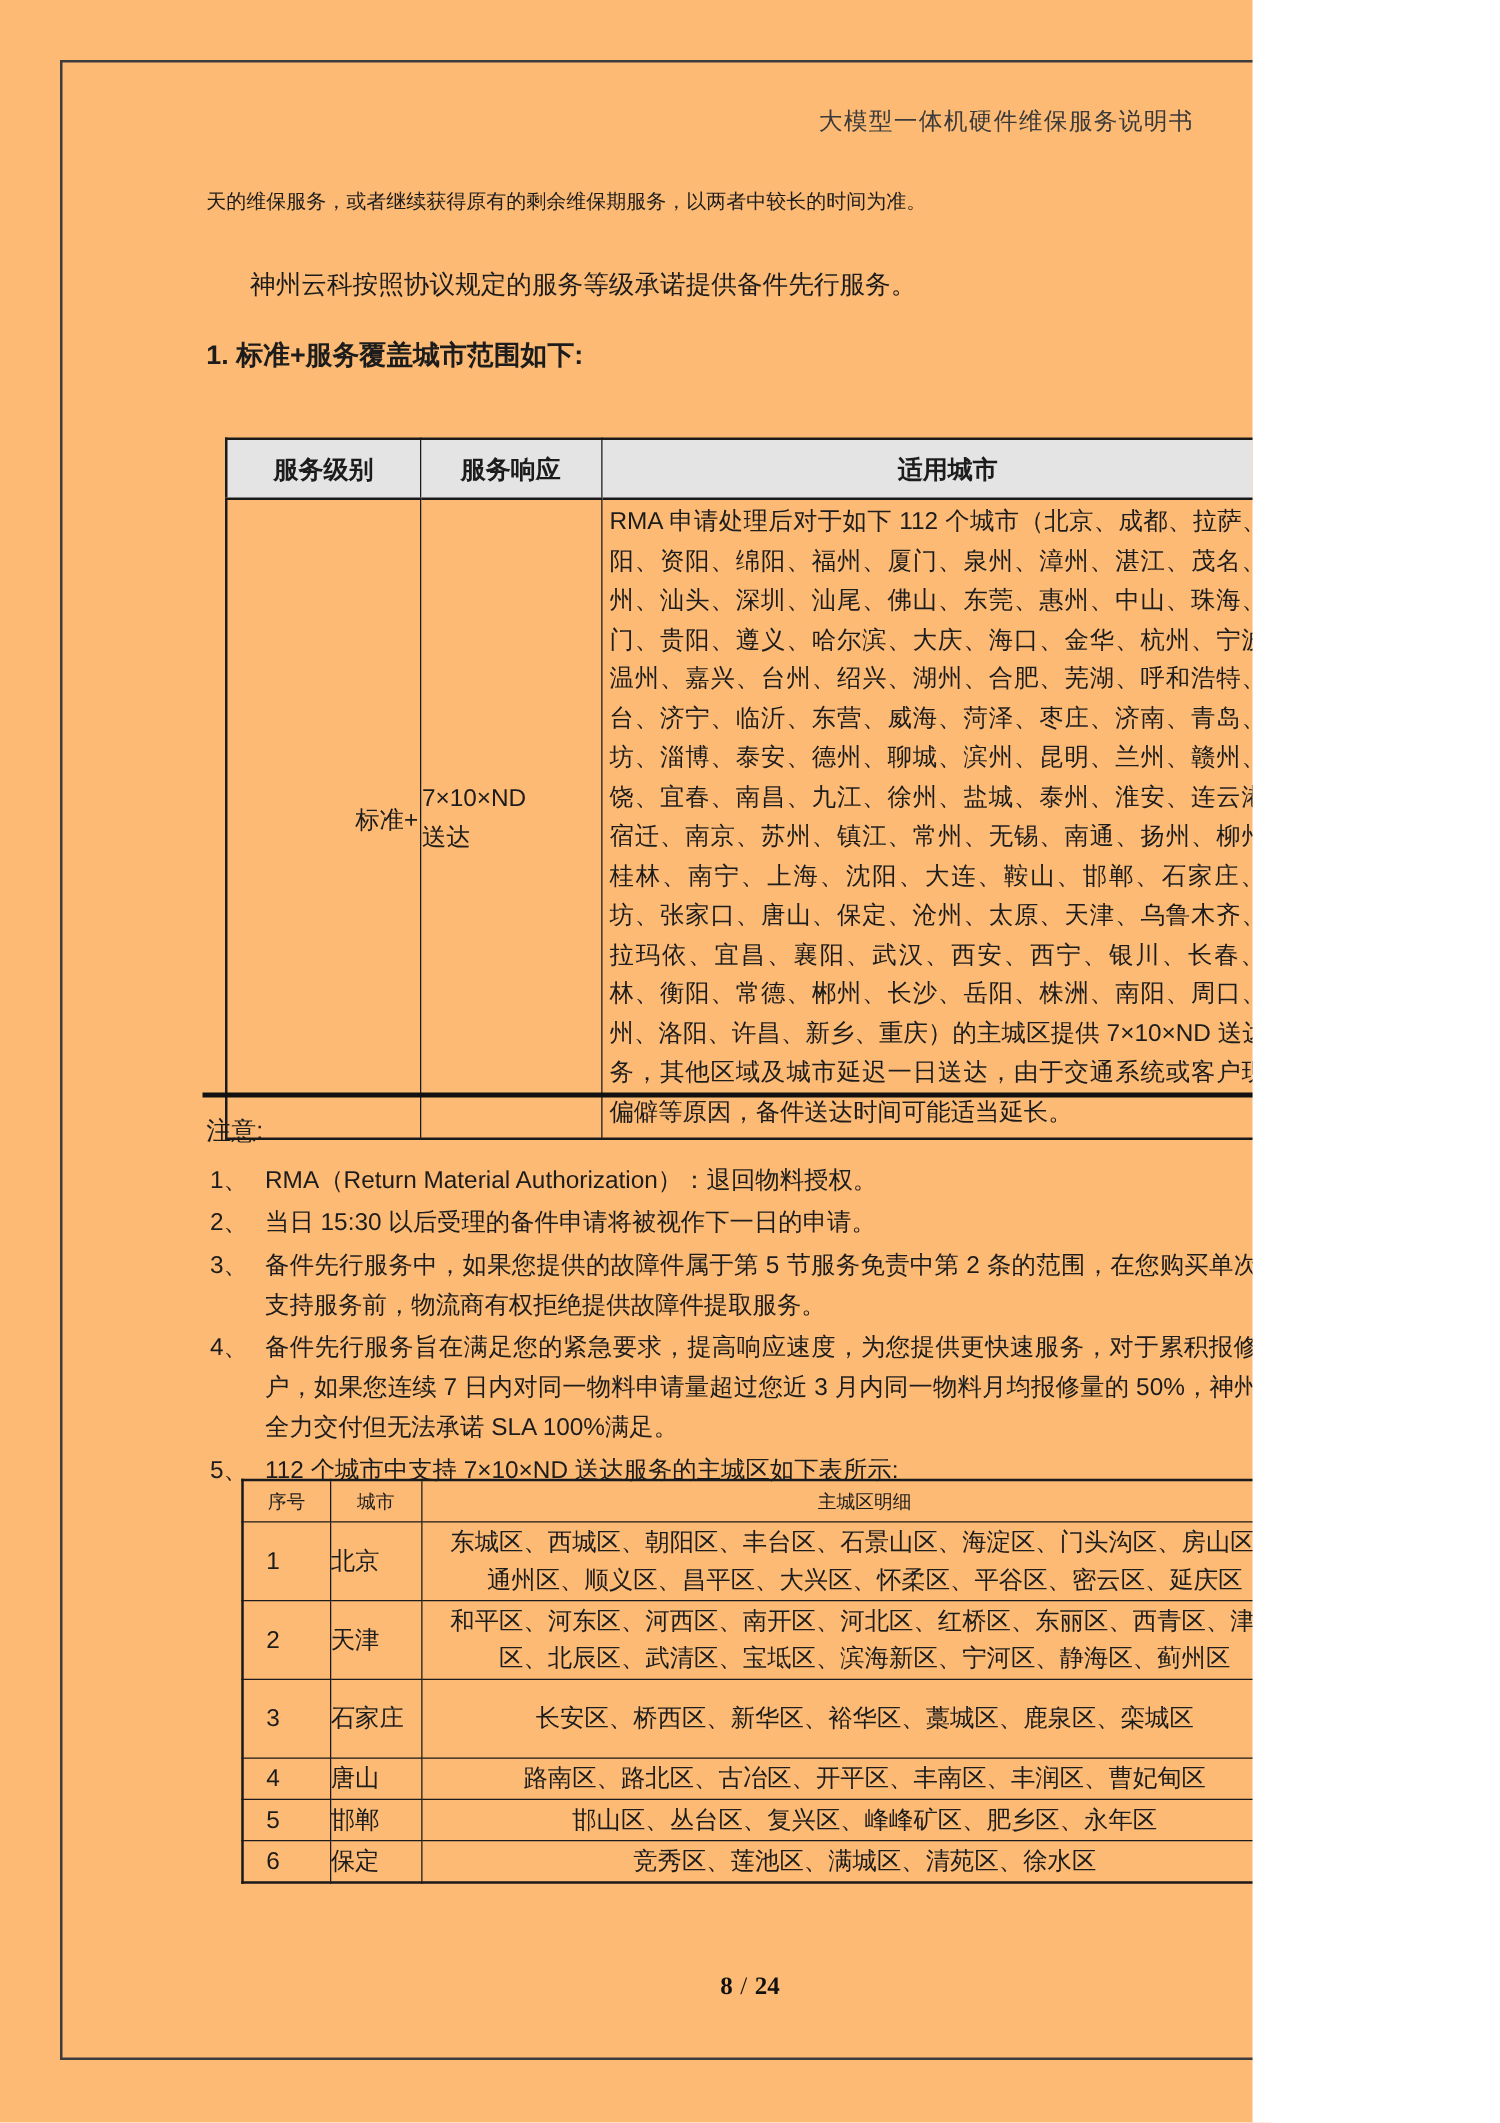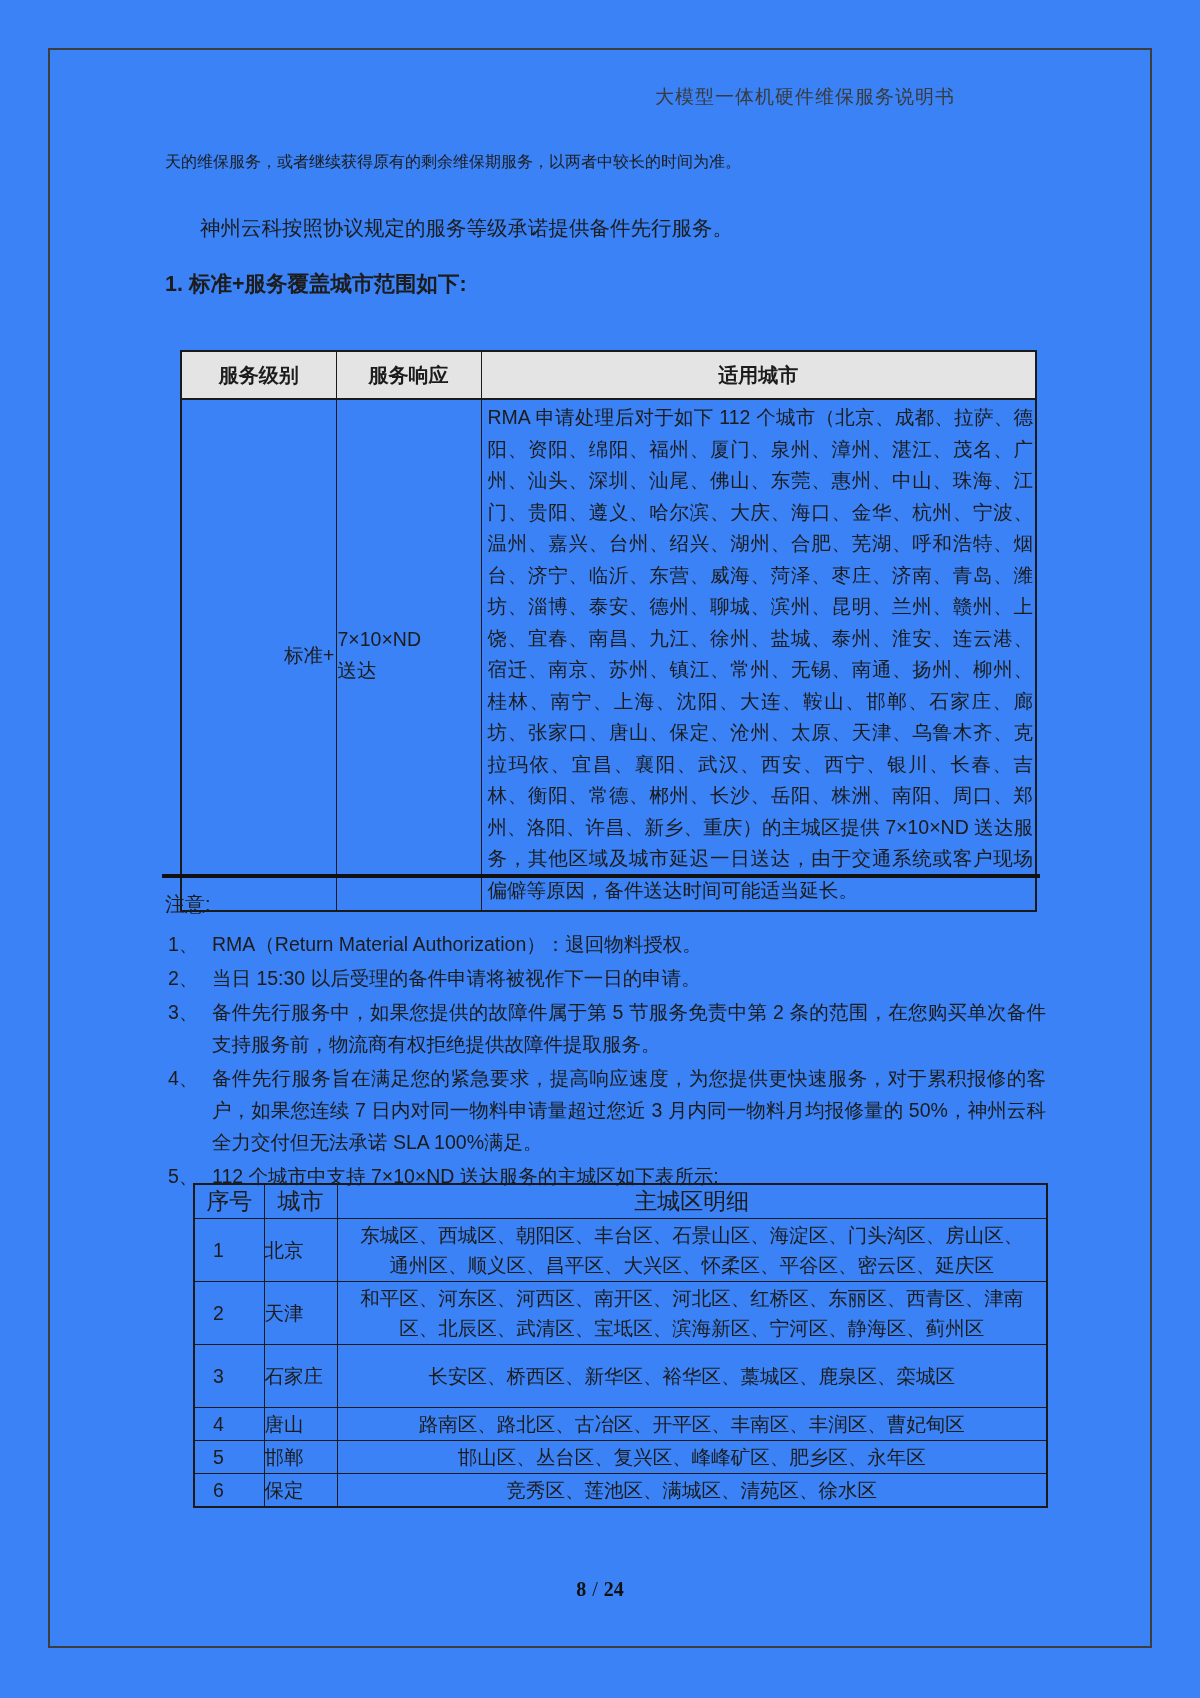--- a/index.html
+++ b/index.html
@@ -1,17 +1,17 @@
 <!DOCTYPE html>
 <html><head>
 <meta charset="utf-8">
 <style>
   html,body { margin:0; padding:0; background:#ffffff; }
   .page {
-    position:relative; width:1200px; height:1698px; background:#3b82f6;
+    position:relative; width:1002px; height:1698px; background:#fdba74;
     font-family:"Liberation Sans", sans-serif; color:#1c1c1c; overflow:hidden;
   }
   .page-border {
     position:absolute; left:48px; top:48px; width:1100px; height:1596px;
     border:2px solid #3d3d3d;
   }
   .doc-header {
     position:absolute; top:84px; left:165px; width:790px; text-align:right;
     font-family:"Liberation Serif", serif; font-size:19px; color:#3a3a3a;
     letter-spacing:1px;
@@ -37,21 +37,21 @@
   }
 
   .divider { position:absolute; left:162px; top:874px; width:878px; height:4px; background:#111; }
   .notes-heading { position:absolute; left:165px; top:891px; font-size:20px; font-weight:normal; }
   .notes { position:absolute; left:168px; top:928px; width:878px; font-size:19.5px; }
   .note-item { display:flex; margin-bottom:2px; line-height:32px; }
   .note-num { width:44px; flex:0 0 44px; }
   .note-text { flex:1; text-align:justify; }
 
   .t2 { position:absolute; left:193px; top:1183px; width:855px; border:2px solid #1a1a1a; }
-  .t2 th { height:30px; font-size:23px; font-weight:normal; text-align:center; vertical-align:middle; }
+  .t2 th { height:30px; font-size:15px; font-weight:normal; text-align:center; vertical-align:middle; }
   .t2 td { font-size:19.5px; vertical-align:middle; line-height:30px; }
   .t2 .no { padding-left:18px; }
   .t2 .city { padding:0 6px 0 0; }
   .t2 .dist { padding:0 16px; text-align:center; }
   .t2 tr.r2l { height:63px; }
   .t2 tr.r1l { height:32px; }
 
   .footer {
     position:absolute; left:0; top:1578px; width:1200px; text-align:center;
     font-family:"Liberation Serif", serif; font-size:20px; color:#111;

